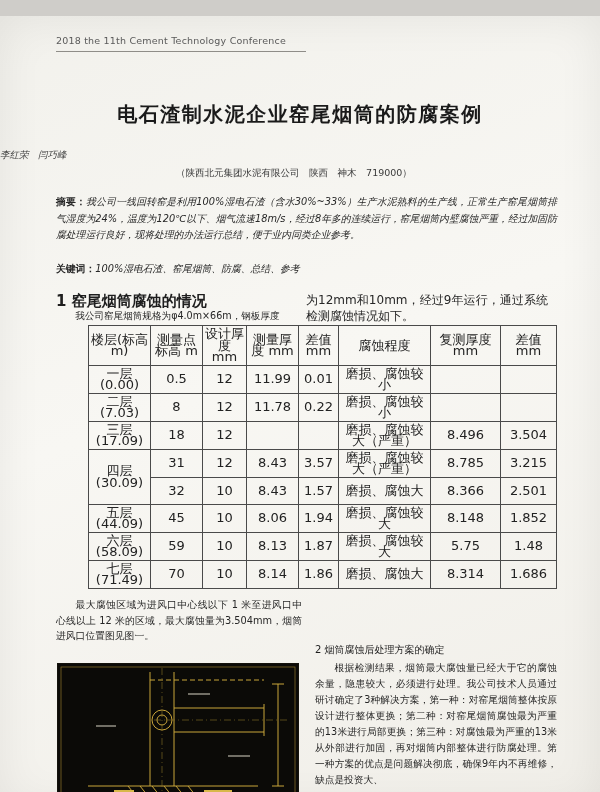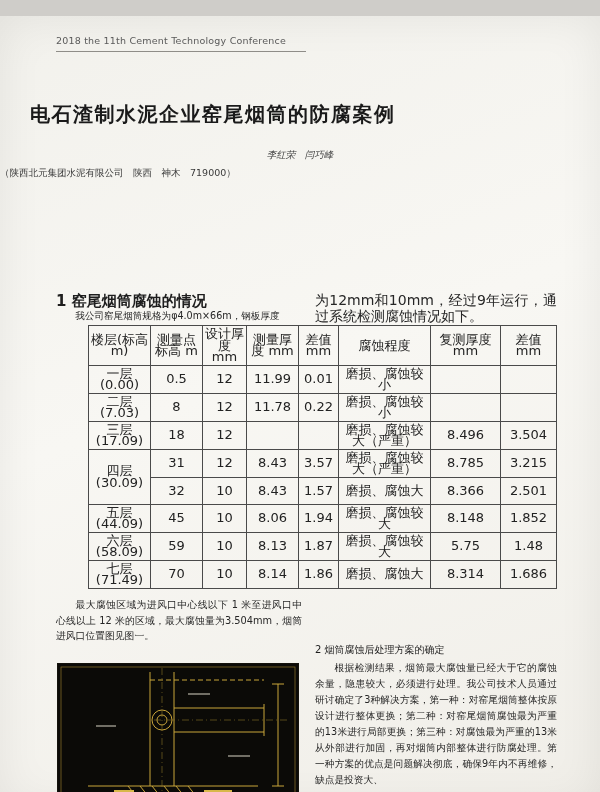--- a/index.html
+++ b/index.html
@@ -2,32 +2,32 @@
 <html><head>
 <meta charset="utf-8">
 <style>
   *{margin:0;padding:0;box-sizing:border-box}
   body{background:#cfcdc9;font-family:"DejaVu Sans","Liberation Sans",sans-serif}
   .page{position:relative;width:600px;height:792px;margin:16px auto;
         background:linear-gradient(160deg,#f2f1ec 0%,#f8f7f3 45%,#f0eee8 100%);
         overflow:hidden;color:#262626;box-shadow:inset 0 0 45px rgba(0,0,0,.07)}
   .hdr{position:absolute;left:56px;top:19px;font-size:9.5px;color:#5a5a5a;letter-spacing:.2px}
   .hdr-rule{position:absolute;left:56px;top:35px;width:250px;height:1px;background:#8f8d88}
-  .title{position:absolute;left:30px;right:30px;top:85px;text-align:left;font-size:20px;
+  .title{position:absolute;left:30px;right:30px;top:85px;text-align:center;font-size:20px;
          font-weight:bold;letter-spacing:1.5px;color:#1a1a1a}
-  .authors{position:absolute;left:0;right:0;top:133px;text-align:center;font-size:9.5px;font-style:italic;color:#3a3a3a}
-  .affil{position:absolute;left:0;right:12px;top:151px;text-align:left;font-size:9.5px;color:#3a3a3a}
+  .authors{position:absolute;left:0;right:0;top:133px;text-align:left;font-size:9.5px;font-style:italic;color:#3a3a3a}
+  .affil{position:absolute;left:0;right:12px;top:151px;text-align:center;font-size:9.5px;color:#3a3a3a}
   .abstract{position:absolute;left:56px;width:501px;top:178px;font-size:9.8px;line-height:16.5px;text-align:justify}
   .lbl{font-weight:bold;font-style:normal}
   .abstract .txt{font-style:italic}
   .keywords{position:absolute;left:56px;width:501px;top:247px;font-size:9.8px}
   .keywords .txt{font-style:italic}
   .s1-head{position:absolute;left:56px;top:276px;font-size:15px;font-weight:bold;color:#1e1e1e}
   .s1-left{position:absolute;left:56px;top:292px;width:244px;font-size:9.6px;line-height:15.5px;text-indent:2em;text-align:justify}
-  .s1-right{position:absolute;left:315px;top:277px;width:242px;font-size:14px;line-height:15.5px;text-align:justify}
+  .s1-right{position:absolute;left:306px;top:277px;width:242px;font-size:12px;line-height:15.5px;text-align:justify}
   .dtable{position:absolute;left:88px;top:309px;width:468px;border-collapse:collapse;font-size:13px;table-layout:fixed;color:#222}
   .dtable th,.dtable td{border:1px solid #4a4a4a;text-align:center;vertical-align:middle;
          padding:2px 1px;line-height:11.5px;font-weight:normal;overflow:hidden}
   .dtable thead th{height:30px}
   .dtable td{height:27px}
   .after-table{position:absolute;left:56px;top:581px;width:246px;font-size:9.8px;line-height:15.5px;text-indent:2em;text-align:justify}
   .figure{position:absolute;left:58px;top:648px;width:240px;height:141px;background:#0b0a07;box-shadow:0 0 0 1px #14120c}
   .fig-cap{position:absolute;left:315px;top:581px;width:242px;font-size:9.8px;line-height:15.5px;text-align:justify}
   .s2-head{position:absolute;left:315px;top:627px;font-size:10px;font-weight:normal;color:#1e1e1e}
   .s2-body{position:absolute;left:315px;top:644px;width:242px;font-size:9.7px;line-height:16px;text-indent:2em;text-align:justify}
@@ -37,21 +37,23 @@
 
 <div class="page">
 
   <div class="hdr">2018 the 11th Cement Technology Conference</div>
   <div class="hdr-rule"></div>
 
   <h1 class="title">电石渣制水泥企业窑尾烟筒的防腐案例</h1>
   <div class="authors">李红荣　闫巧峰</div>
   <div class="affil">（陕西北元集团水泥有限公司　陕西　神木　719000）</div>
 
-
+  <p class="abstract"><span class="lbl">摘要：</span><span class="txt">我公司一线回转窑是利用100%湿电石渣（含水30%~33%）生产水泥熟料的生产线，正常生产窑尾烟筒排气湿度为24%，温度为120℃以下、烟气流速18m/s，经过8年多的连续运行，窑尾烟筒内壁腐蚀严重，经过加固防腐处理运行良好，现将处理的办法运行总结，便于业内同类企业参考。</span></p>
+
+  <p class="keywords"><span class="lbl">关键词：</span><span class="txt">100%湿电石渣、窑尾烟筒、防腐、总结、参考</span></p>
 
   <div class="s1-head">1 窑尾烟筒腐蚀的情况</div>
   <p class="s1-left">我公司窑尾烟筒规格为φ4.0m×66m，钢板厚度</p>
   <p class="s1-right">为12mm和10mm，经过9年运行，通过系统检测腐蚀情况如下。</p>
 
   <table class="dtable">
     <colgroup>
       <col style="width:62px">
         <col style="width:52px">
         <col style="width:44px">

